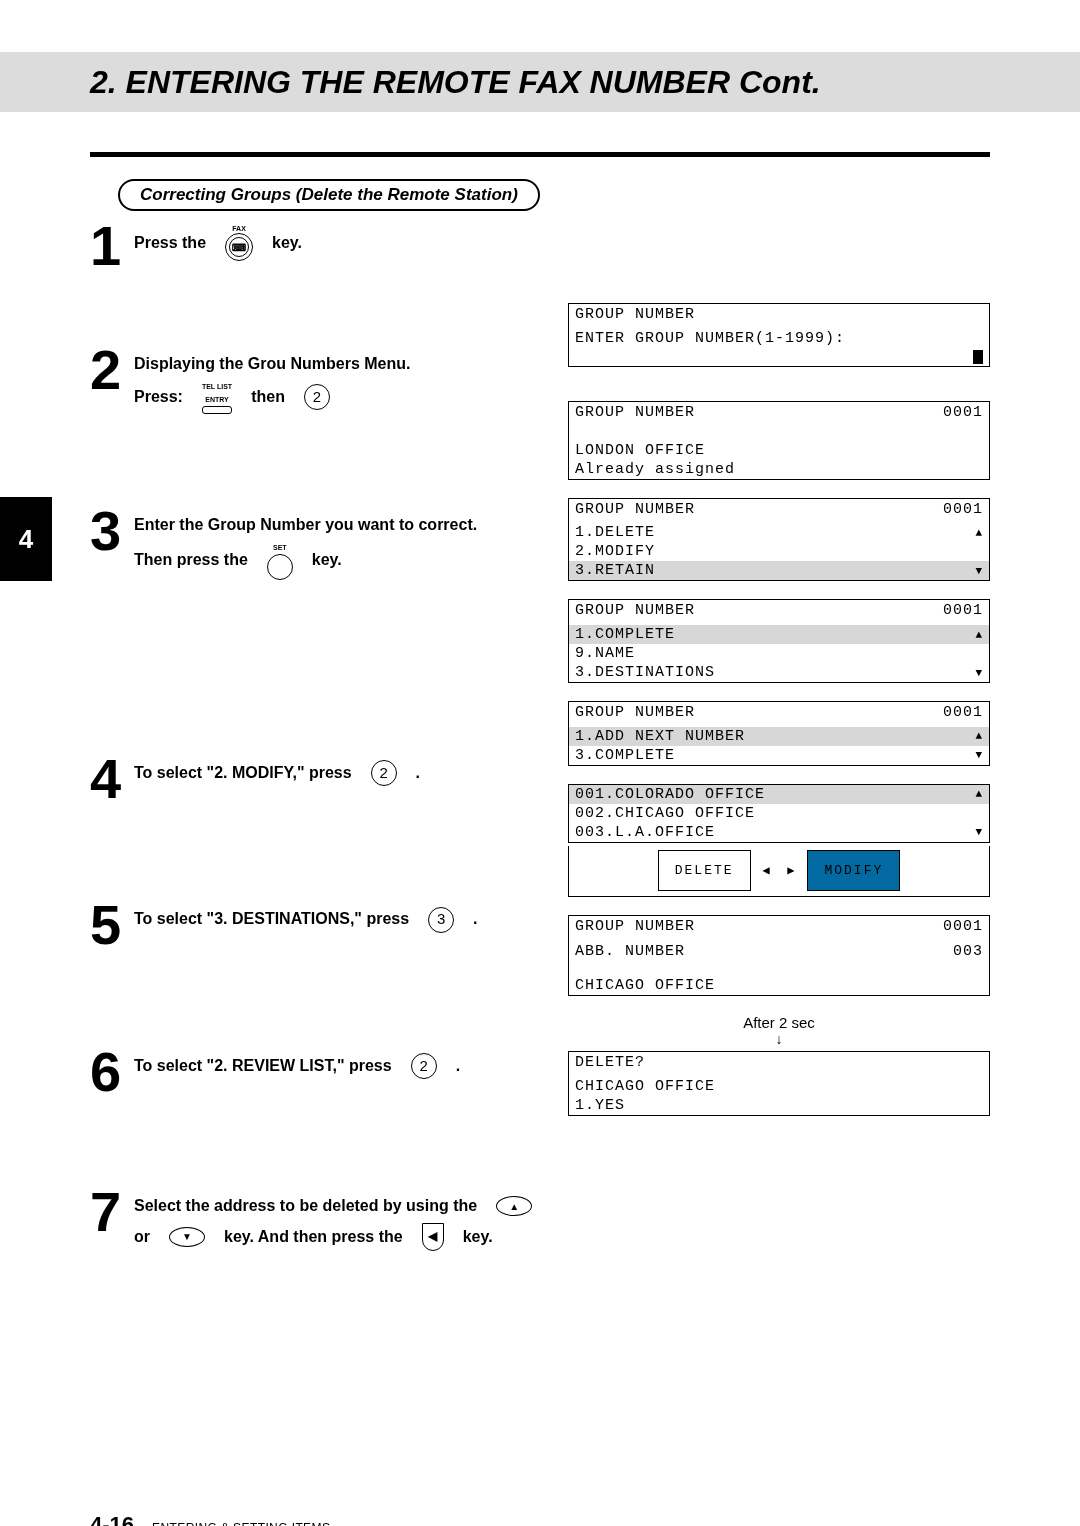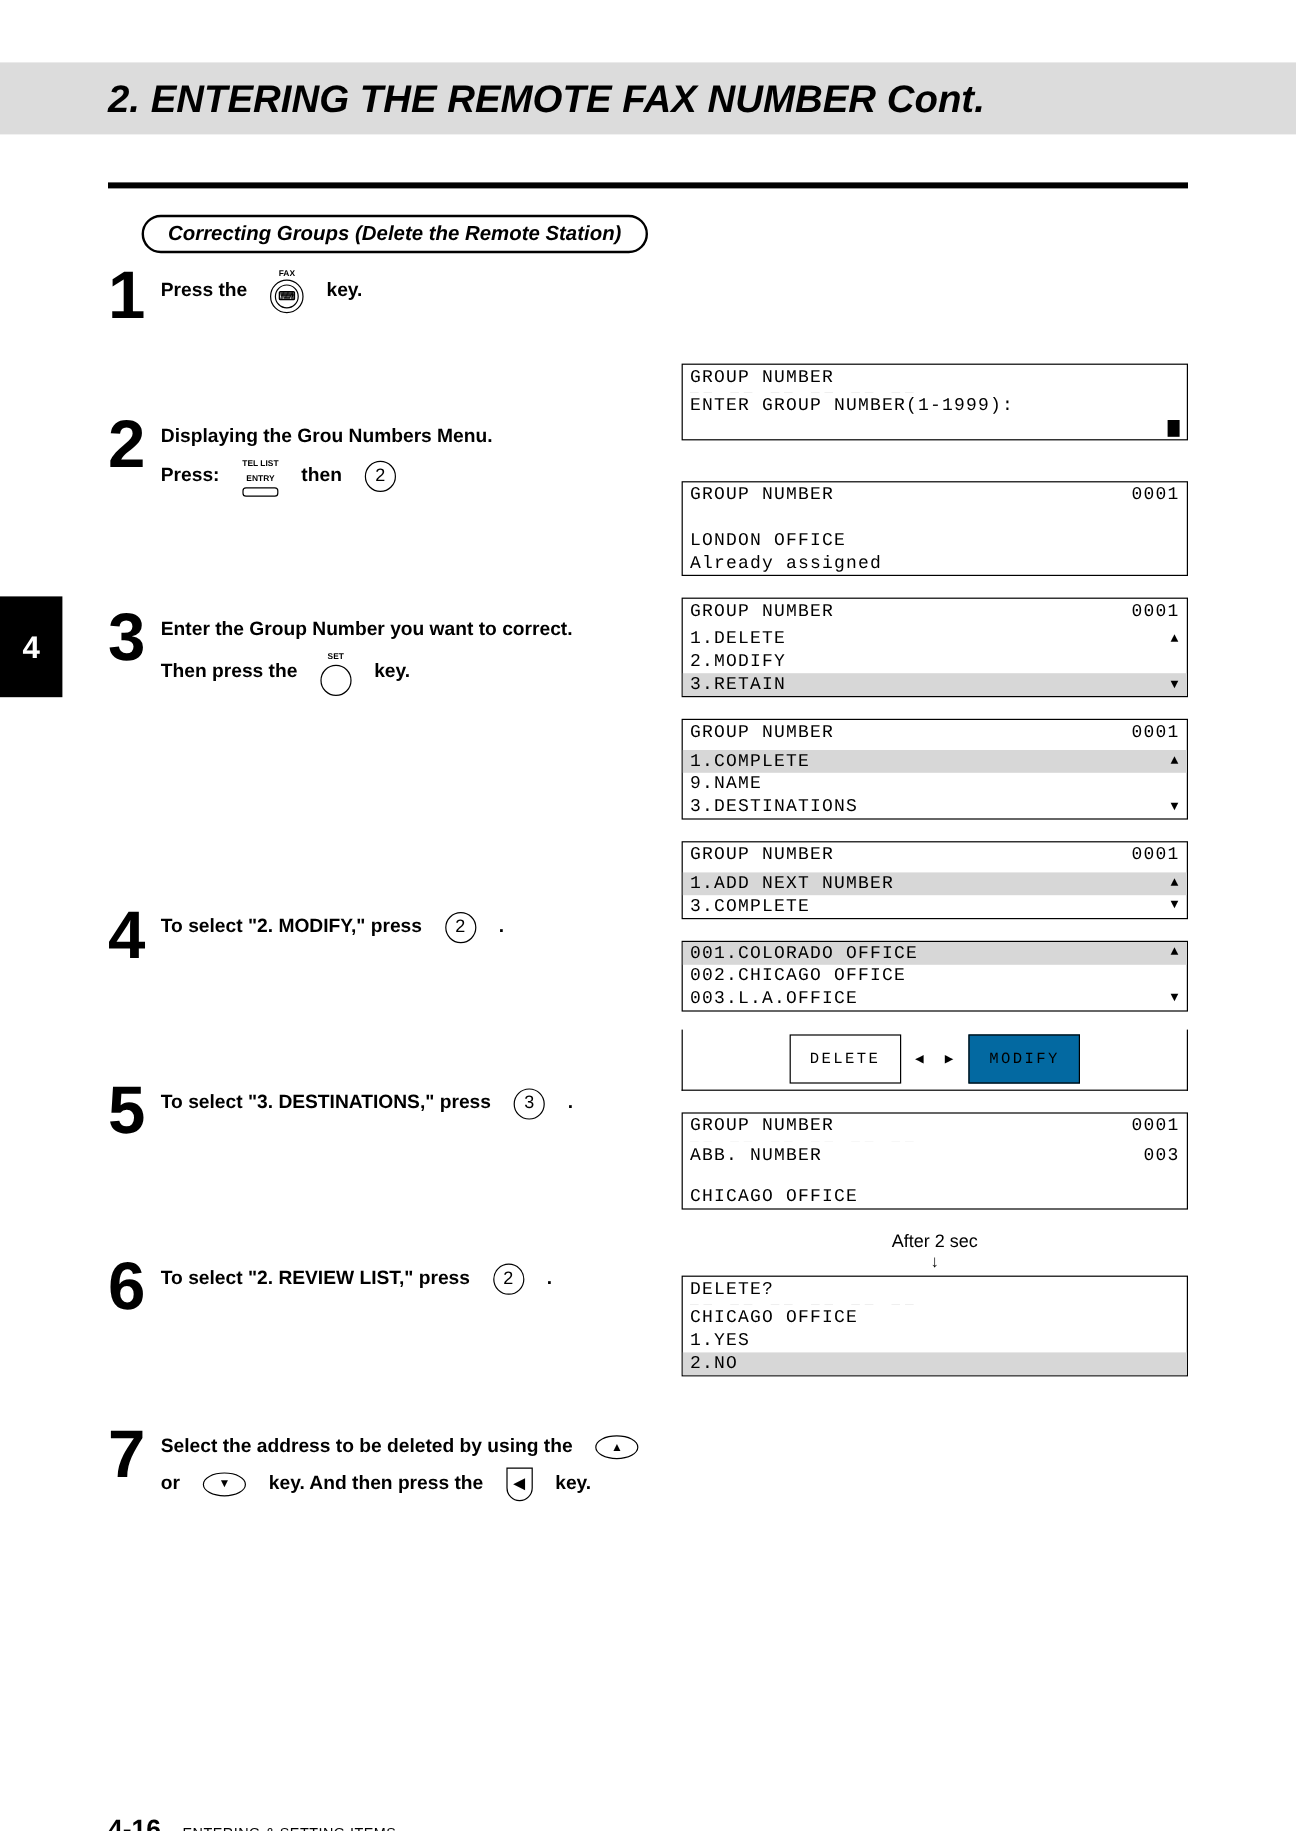--- a/index.html
+++ b/index.html
@@ -273,21 +273,21 @@
         <div class="lcd-line shade">
               <span>1.ADD NEXT NUMBER</span>
               <span class="tri">▲</span>
             </div>
             <div class="lcd-line">
               <span>3.COMPLETE</span>
               <span class="tri">▼</span>
             </div>
           </div>
 
-        <div class="lcd" id="lcd-s6" style="margin-bottom:20px;">
+        <div class="lcd" id="lcd-s6" style="margin-bottom:8px;">
             <div class="lcd-line shade">
               <span>001.COLORADO OFFICE</span>
               <span class="tri">▲</span>
             </div>
             <div class="lcd-line">
               <span>002.CHICAGO OFFICE</span>
             </div>
             <div class="lcd-line">
               <span>003.L.A.OFFICE</span>
               <span class="tri">▼</span>
@@ -326,23 +326,20 @@
           <div class="lcd-head">
             <span>DELETE?</span>
           </div>
           <div class="lcd-dash-under">__ __ __ __ __ __</div>
           <div class="lcd-line">
               <span>CHICAGO OFFICE</span>
             </div>
         <div class="lcd-line">
               <span>1.YES</span>
             </div>
-            <div class="lcd-line shade">
-              <span>2.NO</span>
-            </div>
           </div>
 
       </div>
     </div>
   </div>
 
   <div class="footer">
     <span class="pg">4-16</span>
     <span class="sect">ENTERING &amp; SETTING ITEMS</span>
   </div>

